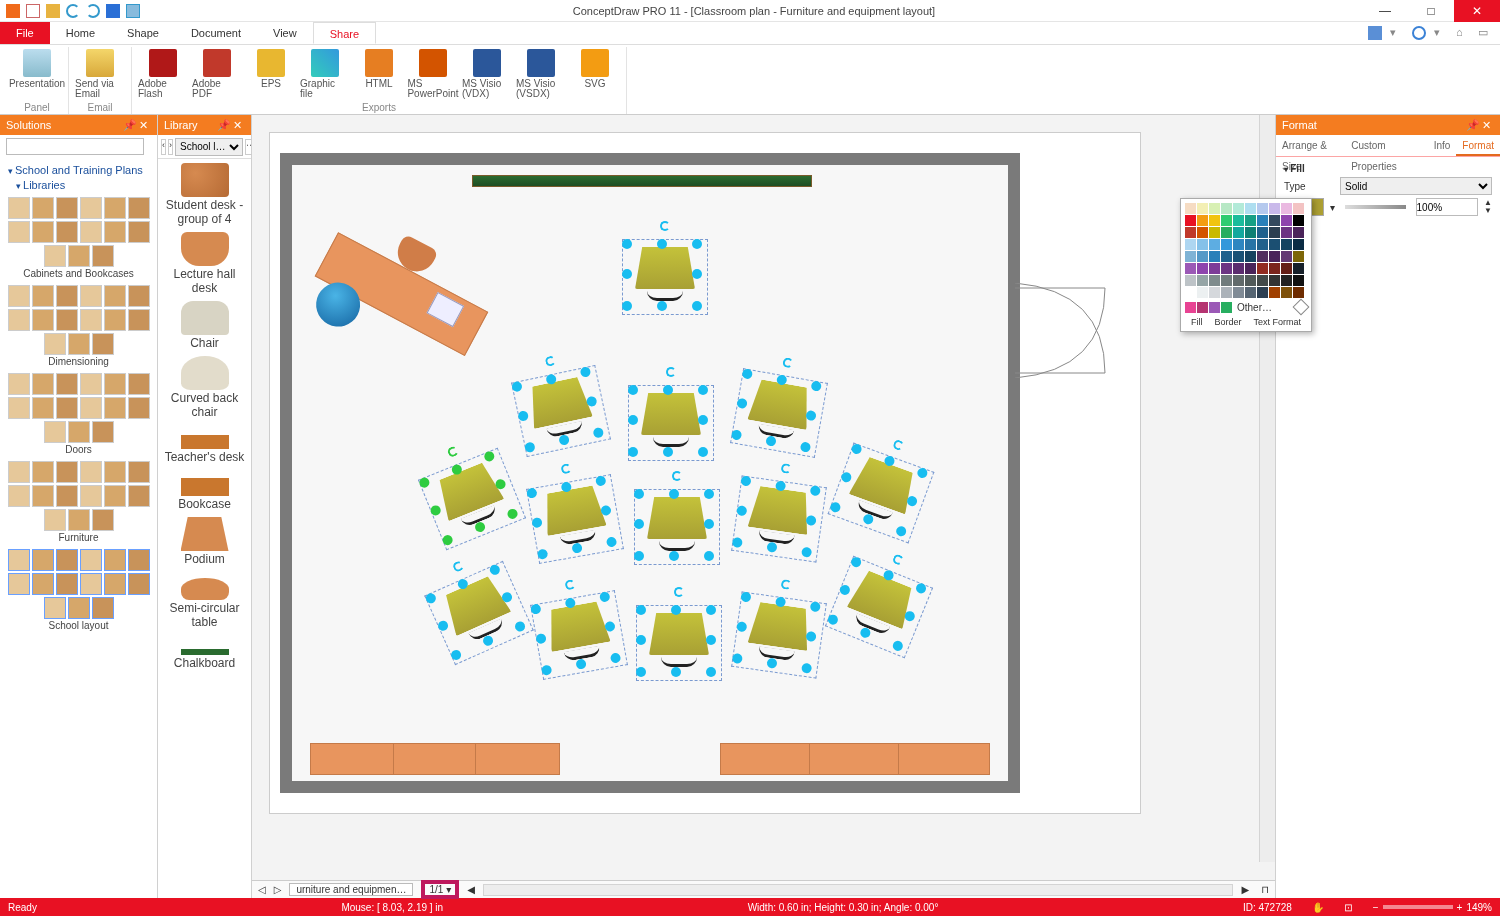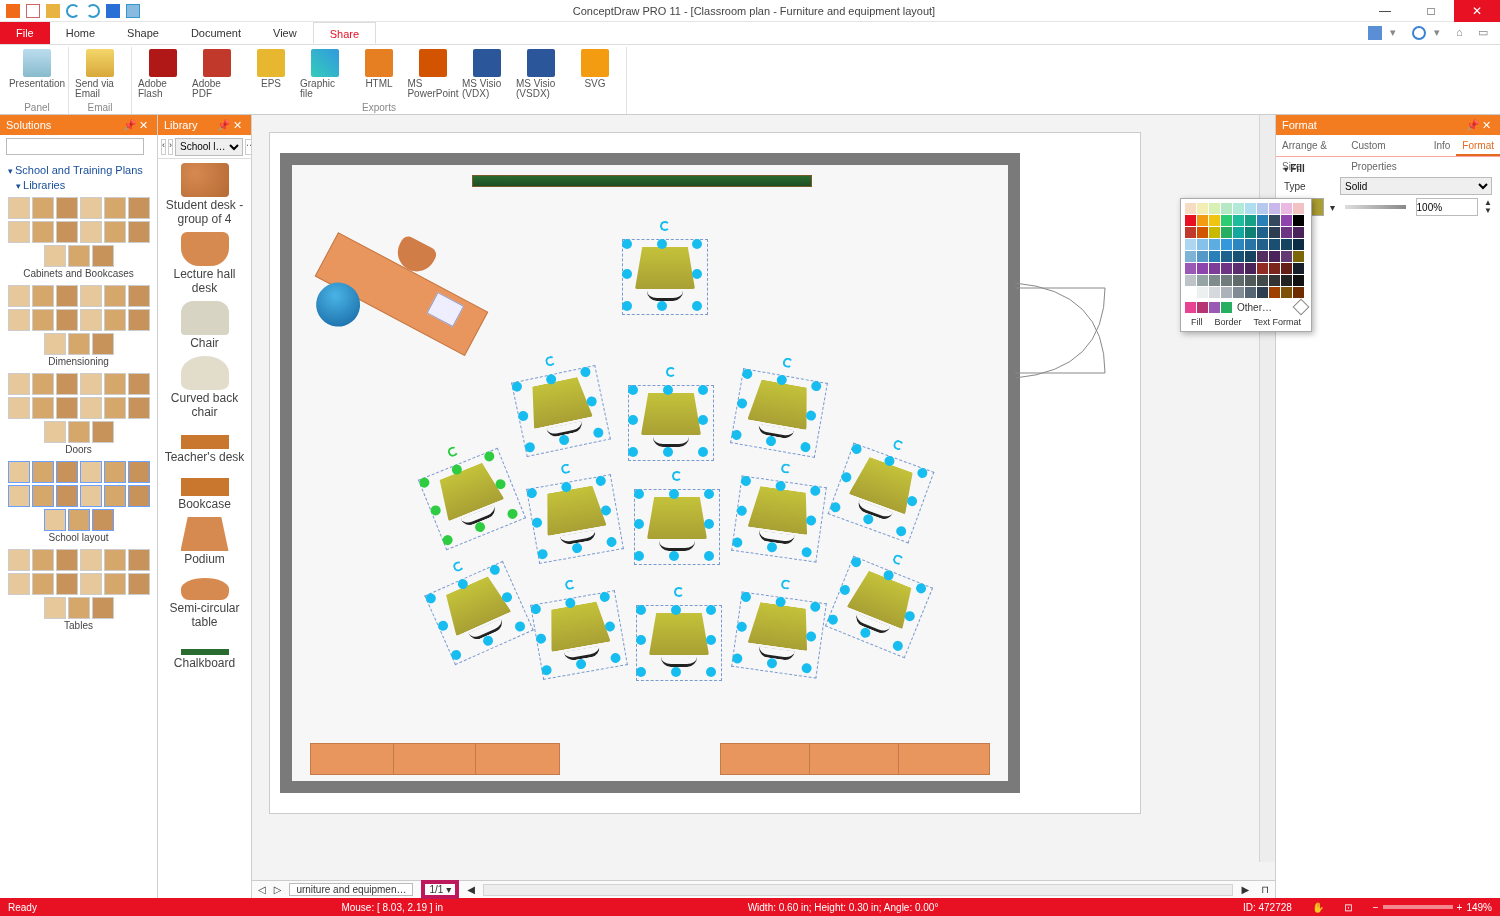--- a/index.html
+++ b/index.html
@@ -296,59 +296,59 @@
             <div class="thumb c3"></div>
             <div class="thumb c1"></div>
             <div class="thumb c2"></div>
             <div class="thumb c3"></div>
             <div class="thumb c1"></div>
             <div class="thumb c2"></div>
             <div class="thumb c3"></div>
           </div>
           <div class="glabel">Doors</div>
         </div>
+        <div class="sgroup">
+          <div class="thumbs">
+            <div class="thumb c1"></div>
+            <div class="thumb c2"></div>
+            <div class="thumb c3"></div>
+            <div class="thumb c1"></div>
+            <div class="thumb c2"></div>
+            <div class="thumb c3"></div>
+            <div class="thumb c1"></div>
+            <div class="thumb c2"></div>
+            <div class="thumb c3"></div>
+            <div class="thumb c1"></div>
+            <div class="thumb c2"></div>
+            <div class="thumb c3"></div>
+            <div class="thumb c1"></div>
+            <div class="thumb c2"></div>
+            <div class="thumb c3"></div>
+          </div>
+          <div class="glabel">Furniture</div>
+        </div>
         <div class="sgroup sel">
           <div class="thumbs">
             <div class="thumb c1"></div>
             <div class="thumb c2"></div>
             <div class="thumb c3"></div>
             <div class="thumb c1"></div>
             <div class="thumb c2"></div>
             <div class="thumb c3"></div>
             <div class="thumb c1"></div>
             <div class="thumb c2"></div>
             <div class="thumb c3"></div>
             <div class="thumb c1"></div>
             <div class="thumb c2"></div>
             <div class="thumb c3"></div>
             <div class="thumb c1"></div>
             <div class="thumb c2"></div>
             <div class="thumb c3"></div>
           </div>
           <div class="glabel">School layout</div>
-        </div>
-        <div class="sgroup">
-          <div class="thumbs">
-            <div class="thumb c1"></div>
-            <div class="thumb c2"></div>
-            <div class="thumb c3"></div>
-            <div class="thumb c1"></div>
-            <div class="thumb c2"></div>
-            <div class="thumb c3"></div>
-            <div class="thumb c1"></div>
-            <div class="thumb c2"></div>
-            <div class="thumb c3"></div>
-            <div class="thumb c1"></div>
-            <div class="thumb c2"></div>
-            <div class="thumb c3"></div>
-            <div class="thumb c1"></div>
-            <div class="thumb c2"></div>
-            <div class="thumb c3"></div>
-          </div>
-          <div class="glabel">Tables</div>
         </div>
       </div>
   </div>
 
   <div class="panel library">
     <div class="panel-header">
       <div class="ptitle">Library</div>
       <div class="picon">📌</div>
       <div class="picon">✕</div>
     </div>

